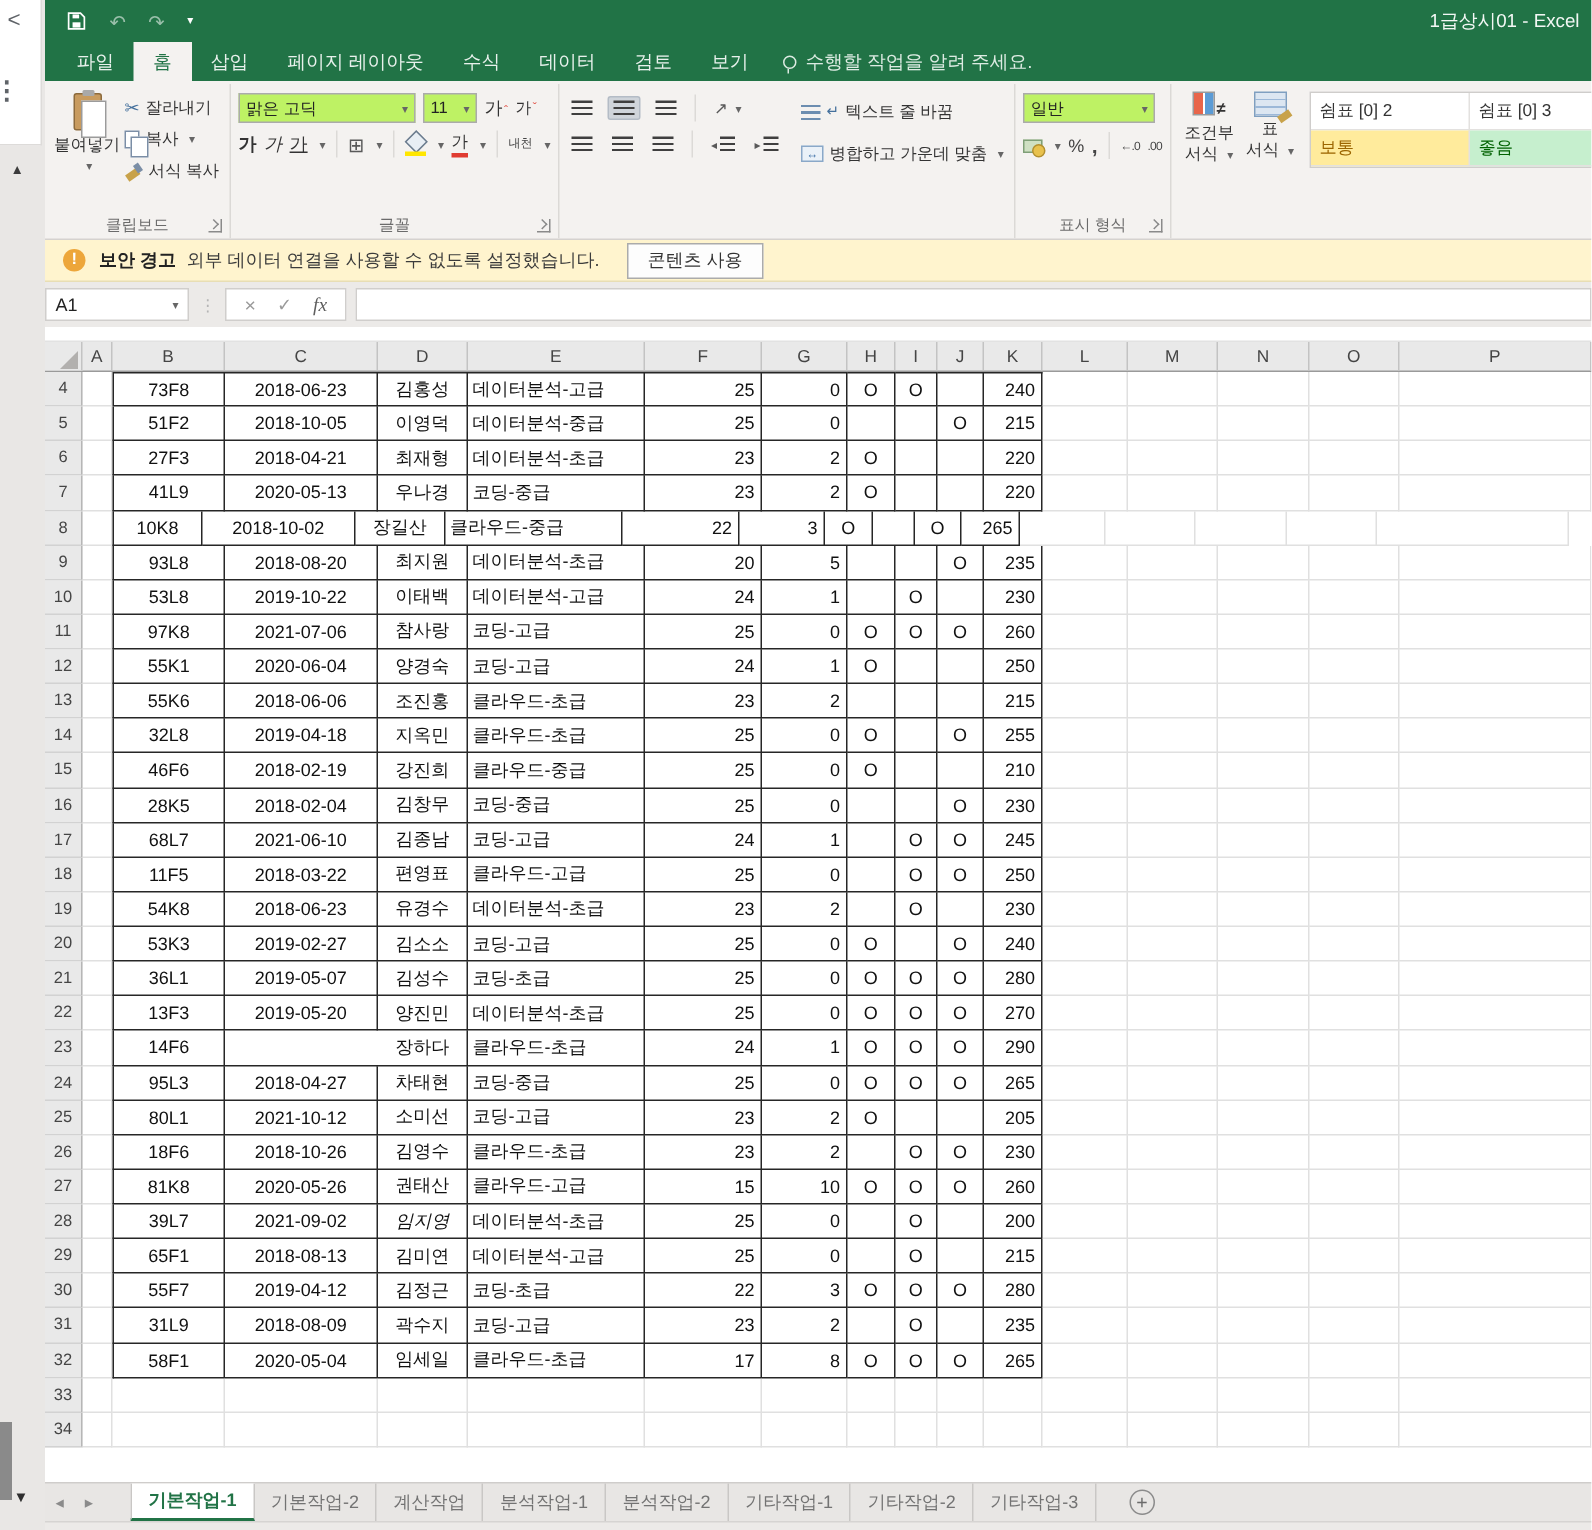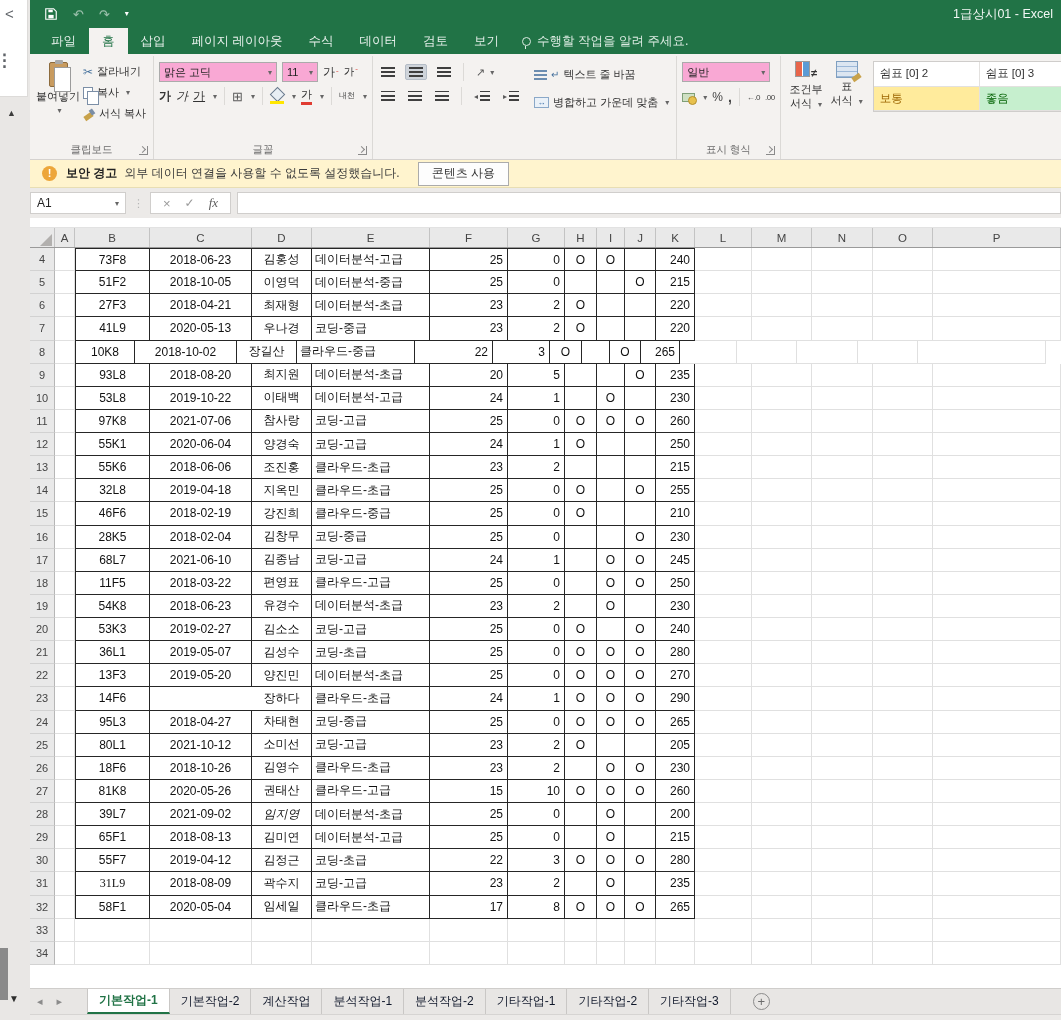--- a/index.html
+++ b/index.html
@@ -35,21 +35,21 @@
 
 
 .ribbon{height:106px;flex:none;background:#f4f2f0;display:flex;border-bottom:1px solid #d5d2cf;padding-top:2px;overflow:hidden}
 .rgroup{display:flex;flex-direction:column;border-right:1px solid #dbd9d6;padding:2px 5px 0;position:relative;flex:none}
 .gbody{flex:1;display:flex}
 .glabel{height:18px;flex:none;text-align:center;font-size:10.5px;color:#6b6b6b;position:relative;padding-top:2px}
 .launcher{position:absolute;right:0;bottom:4px;width:9px;height:9px;border-right:1.5px solid #8a8a8a;border-bottom:1.5px solid #8a8a8a}
 .launcher::after{content:"";position:absolute;right:2px;bottom:2px;width:4px;height:4px;border-right:1.5px solid #8a8a8a;border-bottom:1.5px solid #8a8a8a;transform:rotate(-45deg)}
 .dd{font-size:8px;color:#666;margin-left:3px}
 .sbtn{display:flex;align-items:center;gap:4px;font-size:11px;color:#333;height:21px;padding:0 2px;white-space:nowrap}
-.combo{background:#f9a8d4;border:1px solid #ababab;height:20px;display:flex;align-items:center;font-size:11px;padding:0 4px;color:#222;white-space:nowrap}
+.combo{background:#bef264;border:1px solid #ababab;height:20px;display:flex;align-items:center;font-size:11px;padding:0 4px;color:#222;white-space:nowrap}
 .combo .dd{margin-left:auto}
 
 .paste{display:flex;flex-direction:column;align-items:center;width:46px;padding-top:4px;gap:2px}
 .clipic{width:19px;height:25px;background:#c89b5f;border:1px solid #8d6b3d;border-radius:2px;position:relative}
 .clipic::before{content:"";position:absolute;left:4px;top:4px;width:15px;height:23px;background:#fff;border:1px solid #9b9b9b}
 .clipic::after{content:"";position:absolute;left:5px;top:-3px;width:8px;height:4px;background:#a9a9a9;border-radius:1px}
 .paste .plab{font-size:11px;color:#333}
 .ccol{display:flex;flex-direction:column;justify-content:flex-start;padding-top:3px}
 .scis{color:#44709c;font-size:12px}
 .copyic{width:10px;height:12px;border:1px solid #7b8ea6;background:#fff;position:relative}
@@ -131,21 +131,21 @@
 .cell.right{justify-content:flex-end;padding-right:4px}
 .cell.left{padding-left:3px}
 .cell.tb{border-right:1px solid #262626;border-bottom:1px solid #262626}
 .cell.tl{border-left:1px solid #262626}
 .cell.tt{border-top:1px solid #262626}
 
 
 .sheetbar{height:26px;flex:none;background:#e8e6e4;border-top:1px solid #cfcdcb;display:flex;align-items:stretch}
 .snav{display:flex;align-items:center;padding:0 7px;color:#8b8b8b;font-size:11px}
 .stabs{display:flex;align-items:stretch;margin-left:18px}
-.stab{display:flex;align-items:center;padding:0 11px;font-size:12px;color:#0f172a;border-right:1px solid #c9c7c5;cursor:default}
+.stab{display:flex;align-items:center;padding:0 11px;font-size:12px;color:#737373;border-right:1px solid #c9c7c5;cursor:default}
 .stab:first-child{border-left:1px solid #c9c7c5}
 .stab.active{background:#fff;color:#217346;font-weight:bold;border-bottom:2px solid #217346}
 .addsheet{width:17px;height:17px;border:1px solid #8b8b8b;border-radius:50%;color:#6b6b6b;font-size:13px;line-height:15px;text-align:center;align-self:center;margin-left:22px}
 .statusstrip{height:6px;flex:none;background:#eceae8;border-top:1px solid #d6d4d2}
 </style>
 </head>
 <body>
 
 <div class="screen">
 
@@ -919,21 +919,21 @@
           <div class="cell right tb" style="width: 39px;">280</div>
           <div class="cell left" style="width: 57px;"></div>
           <div class="cell left" style="width: 60px;"></div>
           <div class="cell left" style="width: 61px;"></div>
           <div class="cell left" style="width: 60px;"></div>
           <div class="cell left" style="width: 128px;"></div>
         </div>
         <div class="grow">
           <div class="gut">31</div>
           <div class="cell center" style="width: 20px;"></div>
-          <div class="cell center tb tl" style="width: 75px; font-family: Liberation Serif, serif;">31L9</div>
+          <div class="cell center tb tl" style="width: 75px;">31L9</div>
           <div class="cell center tb" style="width: 102px;">2018-08-09</div>
           <div class="cell center tb" style="width: 60px;">곽수지</div>
           <div class="cell left tb" style="width: 118px;">코딩-고급</div>
           <div class="cell right tb" style="width: 78px;">23</div>
           <div class="cell right tb" style="width: 57px;">2</div>
           <div class="cell center tb" style="width: 32px;"></div>
           <div class="cell center tb" style="width: 28px;">O</div>
           <div class="cell center tb" style="width: 31px;"></div>
           <div class="cell right tb" style="width: 39px;">235</div>
           <div class="cell left" style="width: 57px;"></div>

